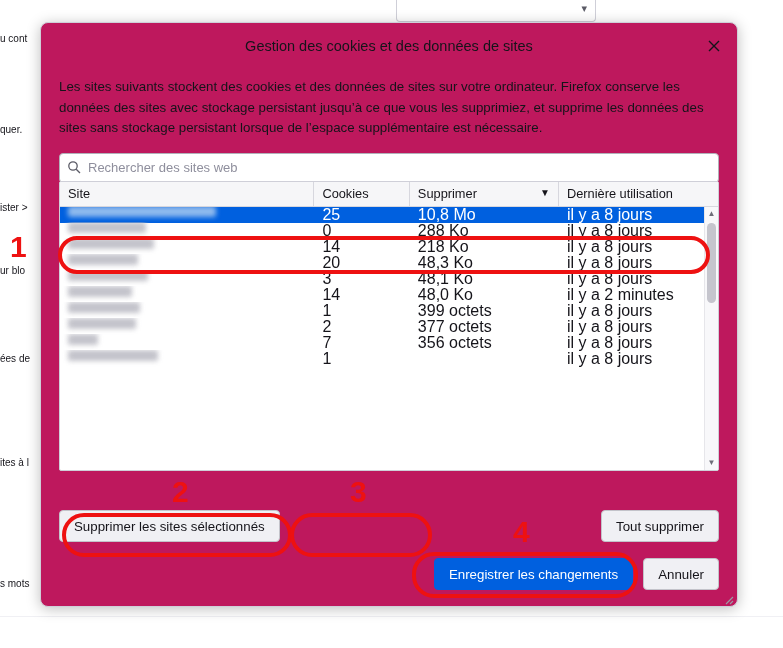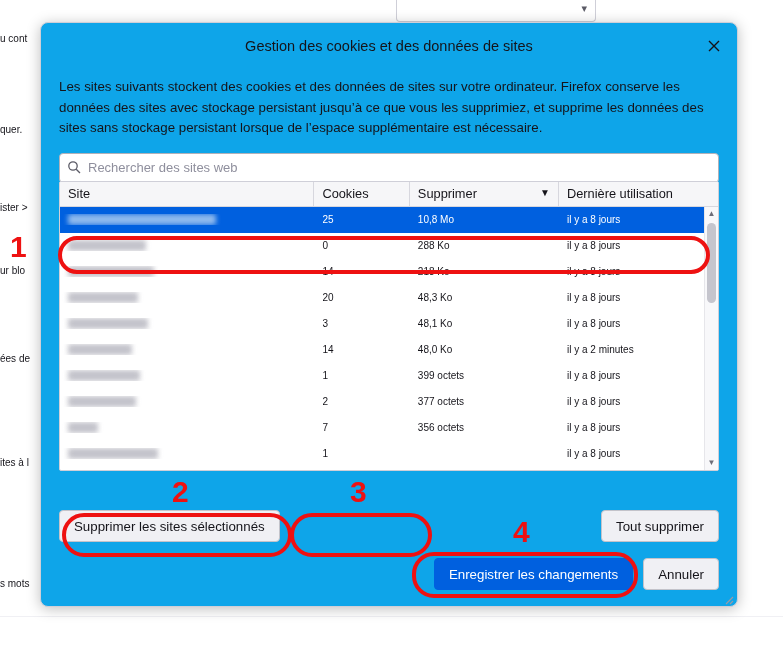--- a/index.html
+++ b/index.html
@@ -55,21 +55,21 @@
     position: absolute; left: 0; right: 0; bottom: 0; height: 32px;
     background: #ffffff;
     border-top: 1px solid #f0f0f4;
   }
 
   
   .dialog {
     position: absolute;
     left: 40px; top: 22px;
     width: 698px; height: 585px;
-    background: #0ea5e9;
+    background: #be185d;
     border: 1px solid #cfcfd8;
     border-radius: 8px;
     box-shadow: 0 2px 14px rgba(0,0,0,0.25);
     overflow: hidden;
   }
   .dlg-titlebar {
     position: relative;
     height: 46px;
     display: flex; align-items: center; justify-content: center;
   }
@@ -157,23 +157,23 @@
   .c-storage { width: 150px; }
   .c-last    { width: 160px; }
 
   .tbody {
     position: relative;
     height: 264px;
     overflow: hidden;
   }
   .row {
     display: flex;
-    height: 26px;
+    height: 16px;
     align-items: center;
-    font-size: 10px;
+    font-size: 16px;
     color: #15141a;
   }
   .row.selected {
     background: #0060df;
     color: #ffffff;
   }
   .cell {
     padding: 0 8px;
     white-space: nowrap;
     overflow: hidden;

